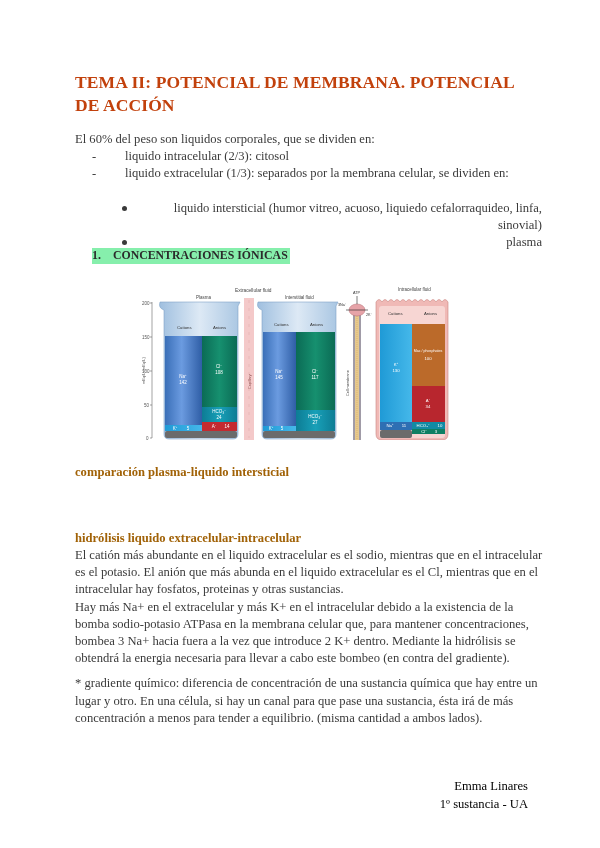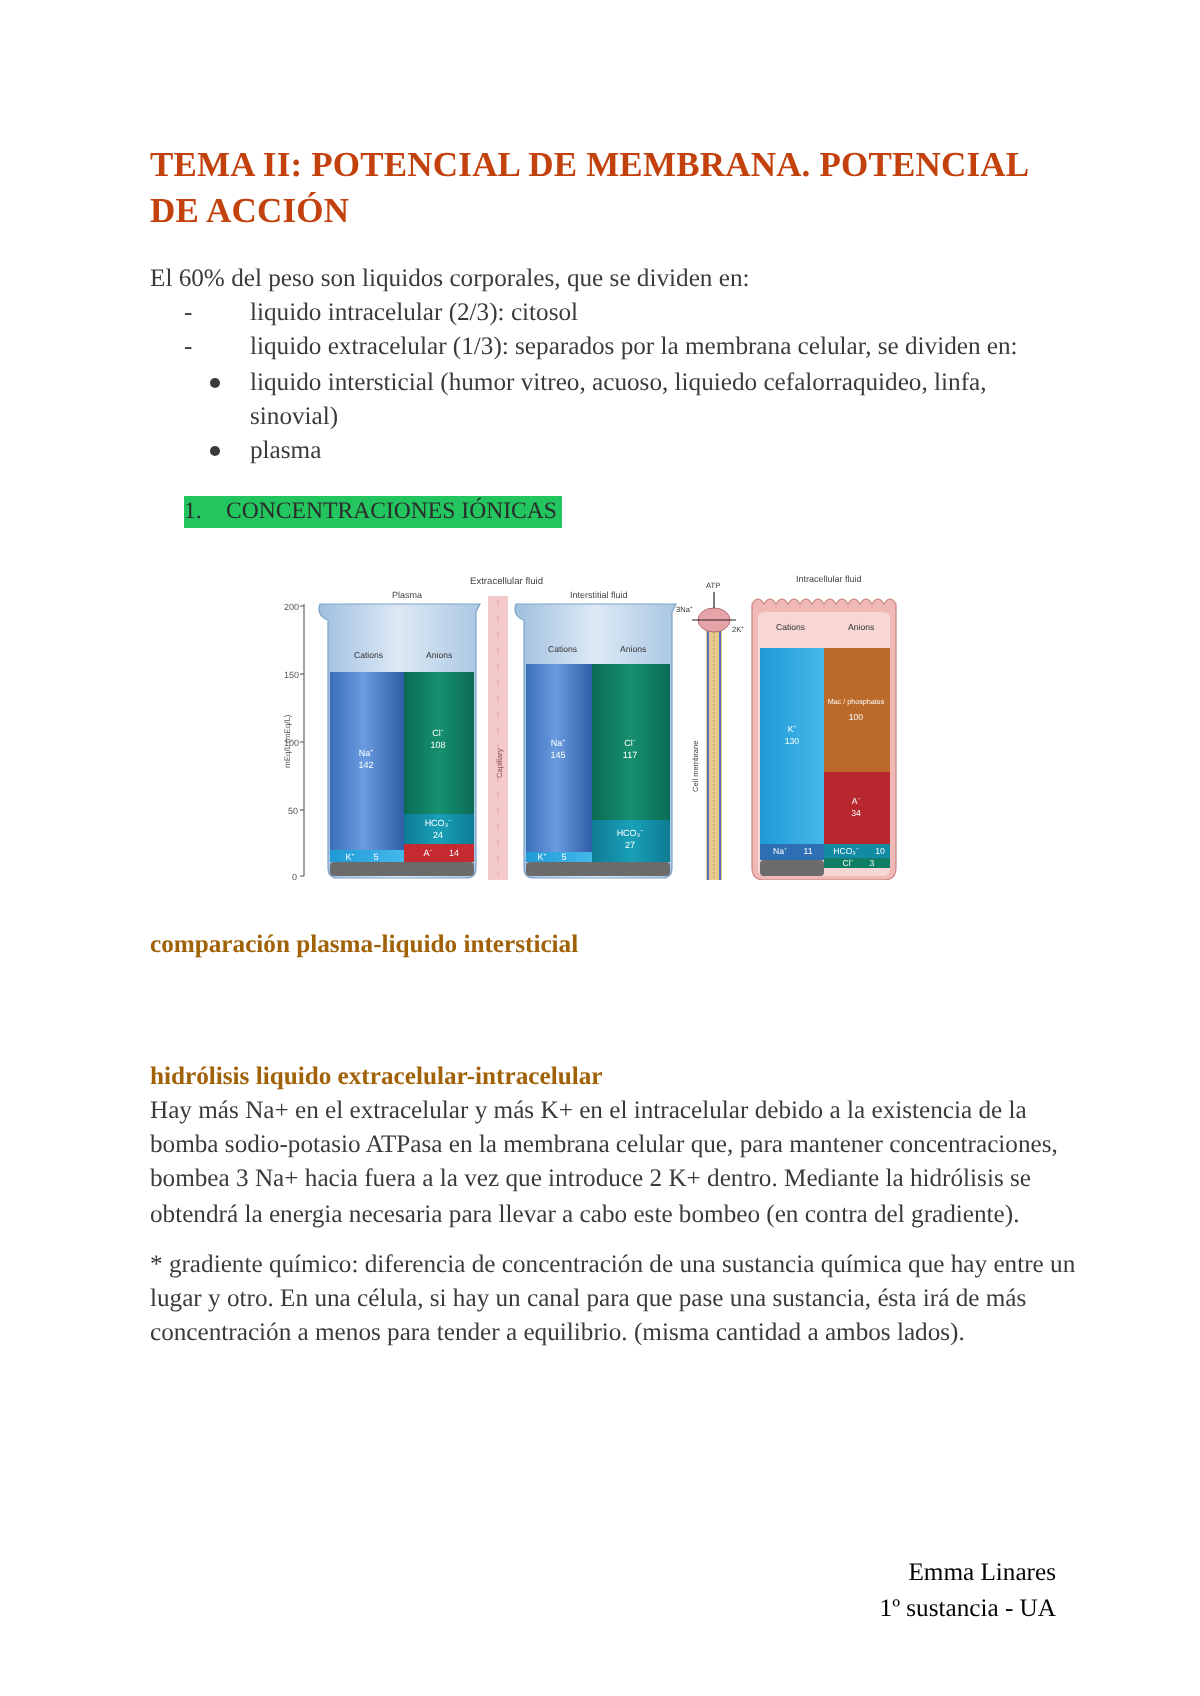--- a/index.html
+++ b/index.html
@@ -7,25 +7,25 @@
          font-family: "DejaVu Serif", "Liberation Serif", serif; color: #333333; }
   .page { position: absolute; left: 0; top: 0; width: 600px; height: 848px; }
   .title { position: absolute; left: 75px; top: 71px; width: 460px;
            font-family: "Liberation Serif", serif; font-weight: bold; font-size: 17.5px;
            line-height: 23px; color: #c2410c; letter-spacing: 0.1px; }
   .txt { font-family: "Liberation Serif", serif; font-size: 12.6px; line-height: 17.2px; color: #3a3a3a; }
   .intro { position: absolute; left: 75px; top: 131px; width: 470px; }
   .dash-list { list-style: none; margin: 0; padding: 0; }
   .dash-list > li { position: relative; padding-left: 50px; }
   .dash-list > li .dash { position: absolute; left: 17px; top: 0; }
-  .bullet-list { list-style: none; margin: 0; padding: 0 0 0 30px; }
+  .bullet-list { list-style: none; margin: 17px; padding: 0 0 0 30px; text-align: right; }
   .bullet-list li { position: relative; padding-left: 20px; width: 400px; }
   .bullet-list li .dot { position: absolute; left: 0; top: 6px; width: 5px; height: 5px; border-radius: 50%; background: #3a3a3a; }
   .section-head { position: absolute; left: 92px; top: 248px; font-family: "Liberation Serif", serif;
-                  font-weight: normal; font-size: 11.8px; color: #2b2b2b; background: #22c55e; padding: 0 2px 1px 0; line-height: 15px; }
+                  font-weight: bold; font-size: 11.8px; color: #2b2b2b; background: #86efac; padding: 0 2px 1px 0; line-height: 15px; }
   .section-head .num { display: inline-block; width: 21px; }
   .figure { position: absolute; left: 140px; top: 284px; width: 345px; height: 156px; }
   .sub { position: absolute; left: 75px; width: 470px; }
   .sub-title { font-family: "Liberation Serif", serif; font-weight: bold; font-size: 12.6px; color: #a16207; line-height: 17px; }
   .sig { position: absolute; right: 72px; top: 778px; text-align: right; font-family: "Liberation Serif", serif;
          font-size: 12.6px; line-height: 17.5px; color: #000000; }
   .svgtxt { font-family: "Liberation Sans", sans-serif; }
 </style>
 </head>
 <body>
@@ -205,20 +205,21 @@
       </g>
     </g>
   </svg>
 
   <div class="sub txt" style="top:464px;">
     <div class="sub-title">comparación plasma-liquido intersticial</div>
   </div>
 
   <div class="sub txt" style="top:530px;">
     <div class="sub-title">hidrólisis liquido extracelular-intracelular</div>
+    <div>El catión más abundante en el liquido extracelular es el sodio, mientras que en el intracelular es el potasio. El anión que más abunda en el liquido extracelular es el Cl, mientras que en el intracelular hay fosfatos, proteinas y otras sustancias.</div>
     <div>Hay más Na+ en el extracelular y más K+ en el intracelular debido a la existencia de la bomba sodio-potasio ATPasa en la membrana celular que, para mantener concentraciones, bombea 3 Na+ hacia fuera a la vez que introduce 2 K+ dentro. Mediante la hidrólisis se obtendrá la energia necesaria para llevar a cabo este bombeo (en contra del gradiente).</div>
     <div style="margin-top:8px;">* gradiente químico: diferencia de concentración de una sustancia química que hay entre un lugar y otro. En una célula, si hay un canal para que pase una sustancia, ésta irá de más concentración a menos para tender a equilibrio. (misma cantidad a ambos lados).</div>
   </div>
 
   <div class="sig">
     <div>Emma Linares</div>
     <div>1º sustancia - UA</div>
   </div>
 
 </div>

